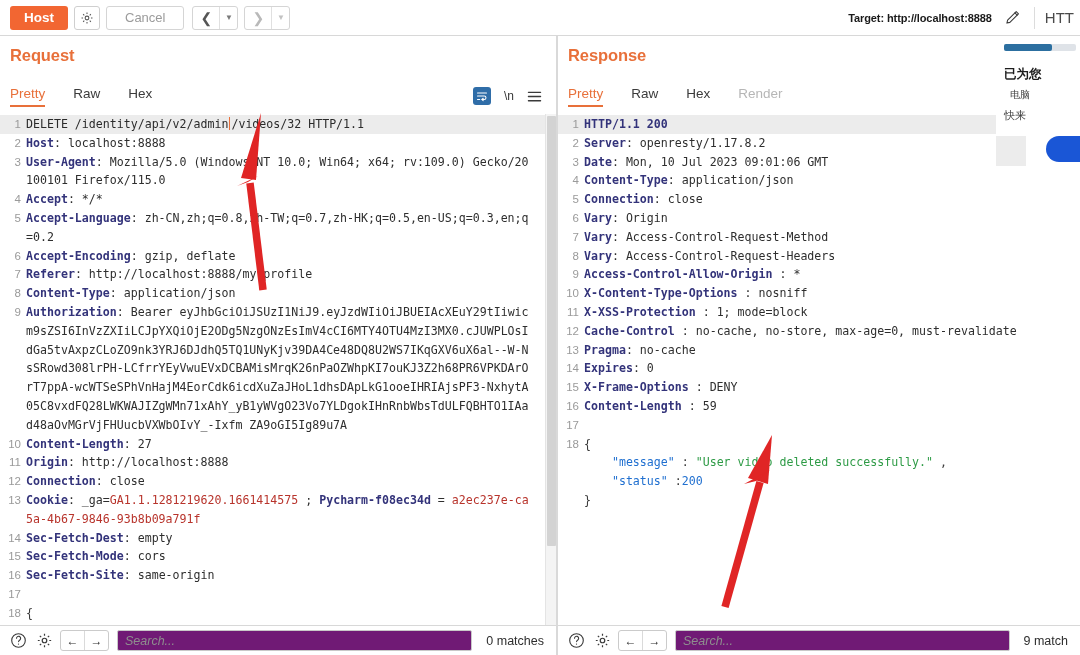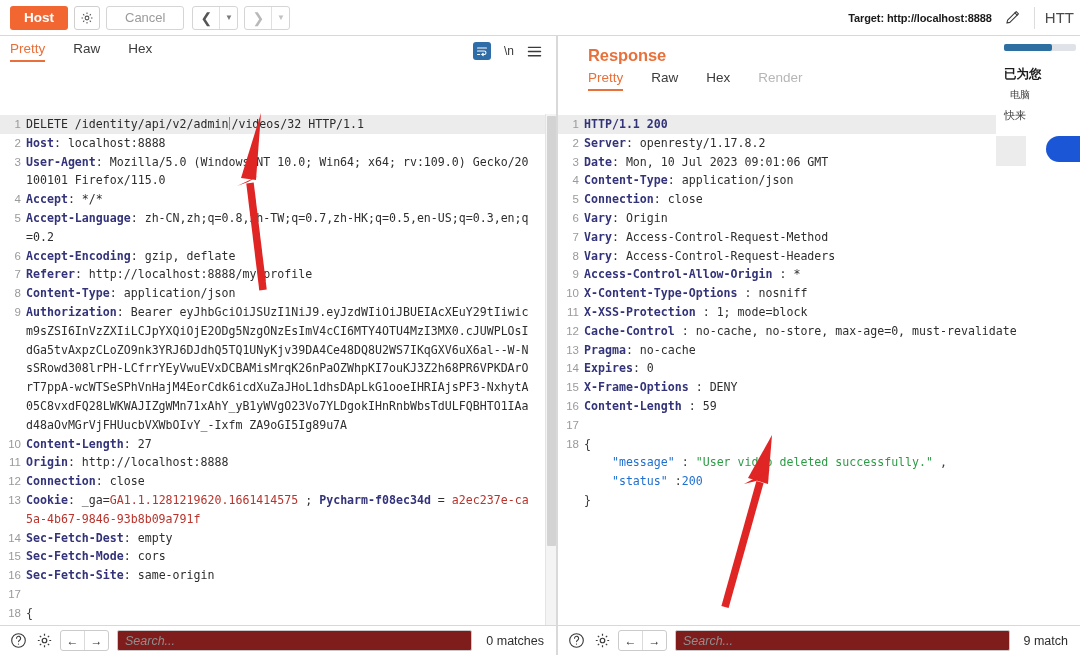--- a/index.html
+++ b/index.html
@@ -65,29 +65,29 @@
     align-items:center; justify-content:center; cursor:pointer;
   }
   .tb-div { width:1px; height:22px; background:#dcdcdc; margin:0 10px; }
   .http-label { font-size:15px; color:#4a4a4a; white-space:nowrap; }
 
   
   .panes { position:absolute; left:0; top:36px; width:1080px; height:619px; display:flex; }
   .pane { position:relative; height:619px; background:#fff; }
   .pane-left { width:556px; }
   .pane-sep { width:2px; background:#d9d9d9; height:619px; }
-  .pane-right { flex:1;padding-left:20px; }
+  .pane-right { flex:1; }
 
   .pane-title {
     font-size:16.5px; font-weight:bold; color:#e8703a;
     padding:10px 0 0 10px; letter-spacing:-0.1px;
   }
   .tabrow {
     display:flex; align-items:flex-end; height:26px;
-    padding:0 0 0 10px; margin-top:0;
+    padding:0 0 0 10px; margin-top:16px;
     position:relative;
     text-align:right;
   }
   .tab {
     font-size:13.5px; color:#3b3b3b; padding:0 0 3px 0; margin-right:28px;
     cursor:pointer; border-bottom:2px solid transparent; line-height:16px;
   }
   .tab.active { color:#e8703a; border-bottom-color:#e8703a; font-weight:normal; }
   .tab.disabled { color:#b6b6b6; }
   .tab-tools { position:absolute; right:14px; bottom:2px; display:flex; align-items:center; gap:13px; }
@@ -145,21 +145,21 @@
     position:absolute; left:0; right:0; bottom:0; height:30px;
     border-top:1px solid #d8d8d8; background:#fff;
     display:flex; align-items:center; padding:0 8px;
   }
   .sb-icon { width:20px; height:20px; display:flex; align-items:center; justify-content:center; cursor:pointer; margin-right:6px; }
   .navgroup { display:flex; align-items:stretch; height:21px; border:1px solid #cbcbcb; border-radius:3px; overflow:hidden; margin-right:8px; background:#fff;}
   .navbtn { width:23px; display:flex; align-items:center; justify-content:center; cursor:pointer; color:#2b2b2b; font-size:12px;}
   .navdiv { width:1px; background:#dadada; }
   .searchbox {
     flex:1; height:21px; border:1px solid #c9c9c9; border-radius:2px;
-    background:#7f1d1d; font-size:12.5px; font-style:italic; color:#8e8e8e;
+    background:#701a75; font-size:12.5px; font-style:italic; color:#8e8e8e;
     padding:0 7px; font-family:"Liberation Sans", sans-serif;
     display:flex; align-items:center;
   }
   .matches {
     font-size:12.5px; color:#2e2e2e; margin-left:14px; margin-right:4px; white-space:nowrap;
     font-family:"Liberation Sans", sans-serif;
   }
 
   
   .adpanel {
@@ -230,20 +230,21 @@
       </svg>
     </div>
 
     <div class="tb-div"></div>
     <div class="http-label">HTT</div>
   </div>
 
   <div class="panes">
 
     <div class="pane pane-left">
+      <div class="pane-title">Request</div>
 
       <div class="tabrow">
         <div class="tab active">Pretty</div>
         <div class="tab">Raw</div>
         <div class="tab">Hex</div>
 
         <div class="tab-tools">
           <div class="tool-wrap">
             <div class="tool-badge">
               <svg width="12" height="12" viewBox="0 0 16 16" fill="none" stroke="#fff" stroke-width="1.4" stroke-linecap="round">

